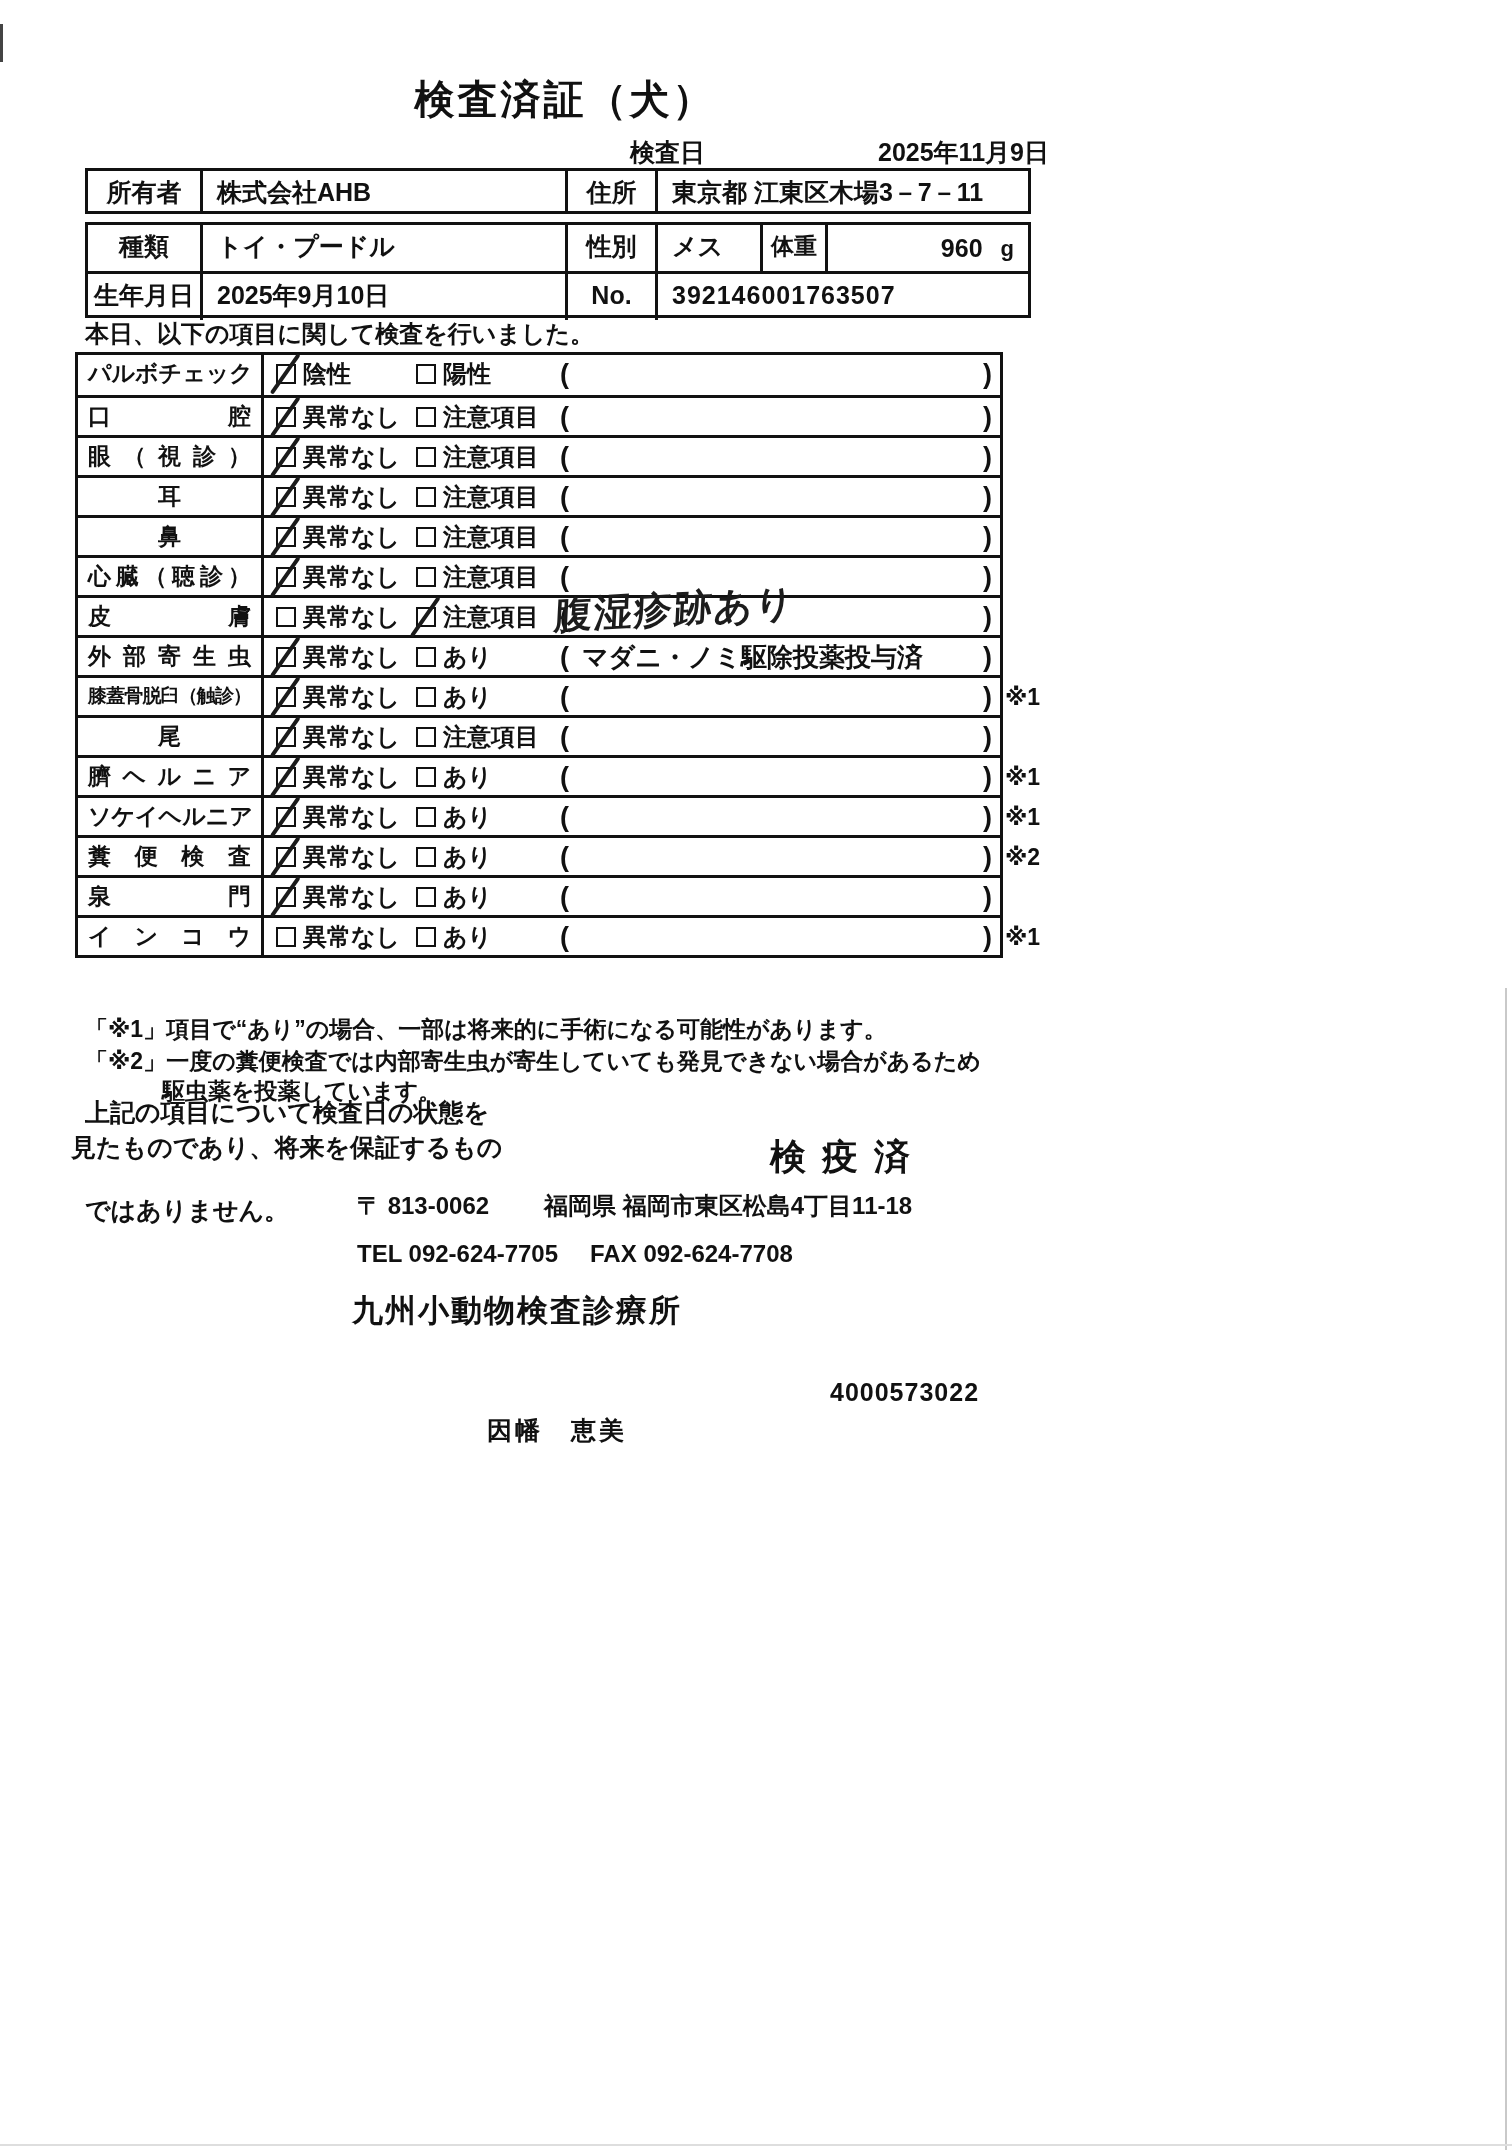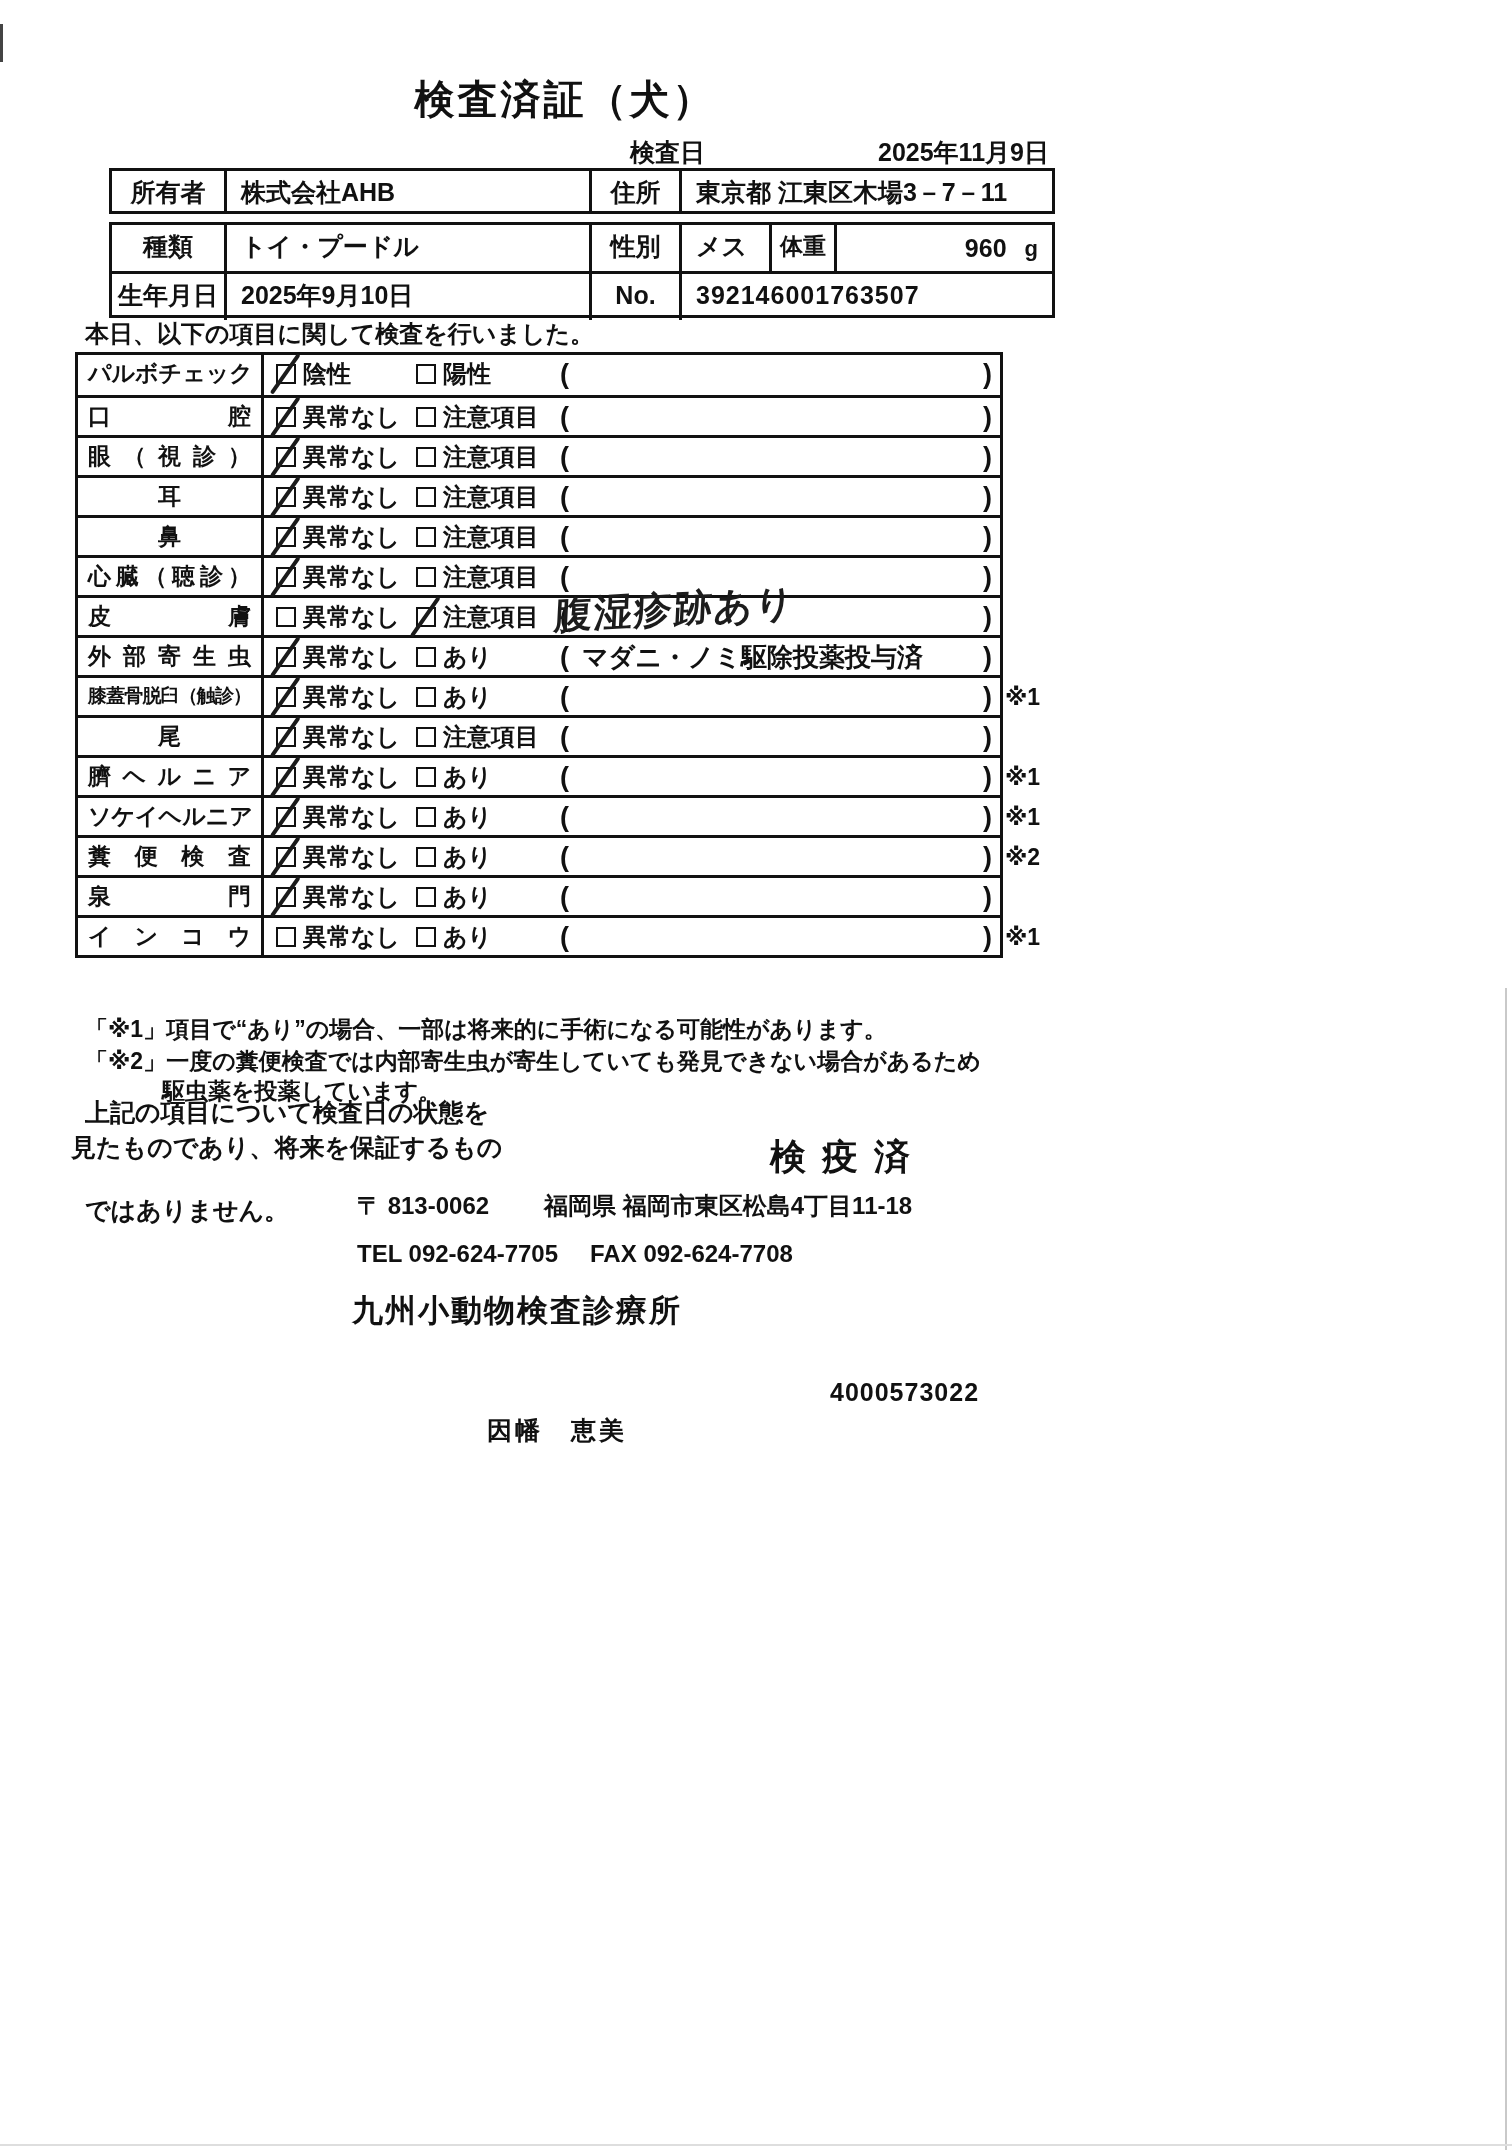--- a/index.html
+++ b/index.html
@@ -10,33 +10,33 @@
   }
   
   .title {
     position:absolute; top:72px; left:0; width:1130px; text-align:center;
     font-size:40px; font-weight:bold; letter-spacing:3px;
   }
   .date-label { position:absolute; top:136px; left:630px; font-size:25px; font-weight:bold; }
   .date-value { position:absolute; top:136px; left:878px; font-size:25px; font-weight:bold; }
 
   
-  .tbl { position:absolute; left:85px; width:946px; border:3px solid #111; box-sizing:border-box;margin-left:24px; }
+  .tbl { position:absolute; left:85px; width:946px; border:3px solid #111; box-sizing:border-box; }
   .tbl-owner { top:168px; height:46px; display:flex; }
   .tbl-pet   { top:222px; height:96px; }
   .trow { display:flex; height:46px; }
   .trow + .trow { border-top:3px solid #111; }
   .cell { box-sizing:border-box; line-height:43px; font-size:25px; font-weight:bold; white-space:nowrap; overflow:hidden; }
   .cell.lab { text-align:center; }
   .cell.val { padding-left:14px; }
   .br { border-right:3px solid #111; }
   .w-label { width:115px; }
   .w-big   { width:365px; }
   .w-mid   { width:90px;  }
-  .w-sex   { width:90px; }
+  .w-sex   { width:105px; }
   .w-wlab  { width:65px; font-size:23px; }
   .w-rest  { flex:1; }
   .weight-val { flex:1; display:flex; justify-content:flex-end; align-items:center; padding-right:14px; }
   .weight-val .unit { font-size:22px; margin-left:18px; font-weight:bold; }
   .no-value { letter-spacing:1px; }
 
   .intro { position:absolute; top:318px; left:85px; font-size:24px; font-weight:bold; }
 
   
   .itable { position:absolute; left:75px; top:352px; width:928px; border:3px solid #111; box-sizing:border-box; }

